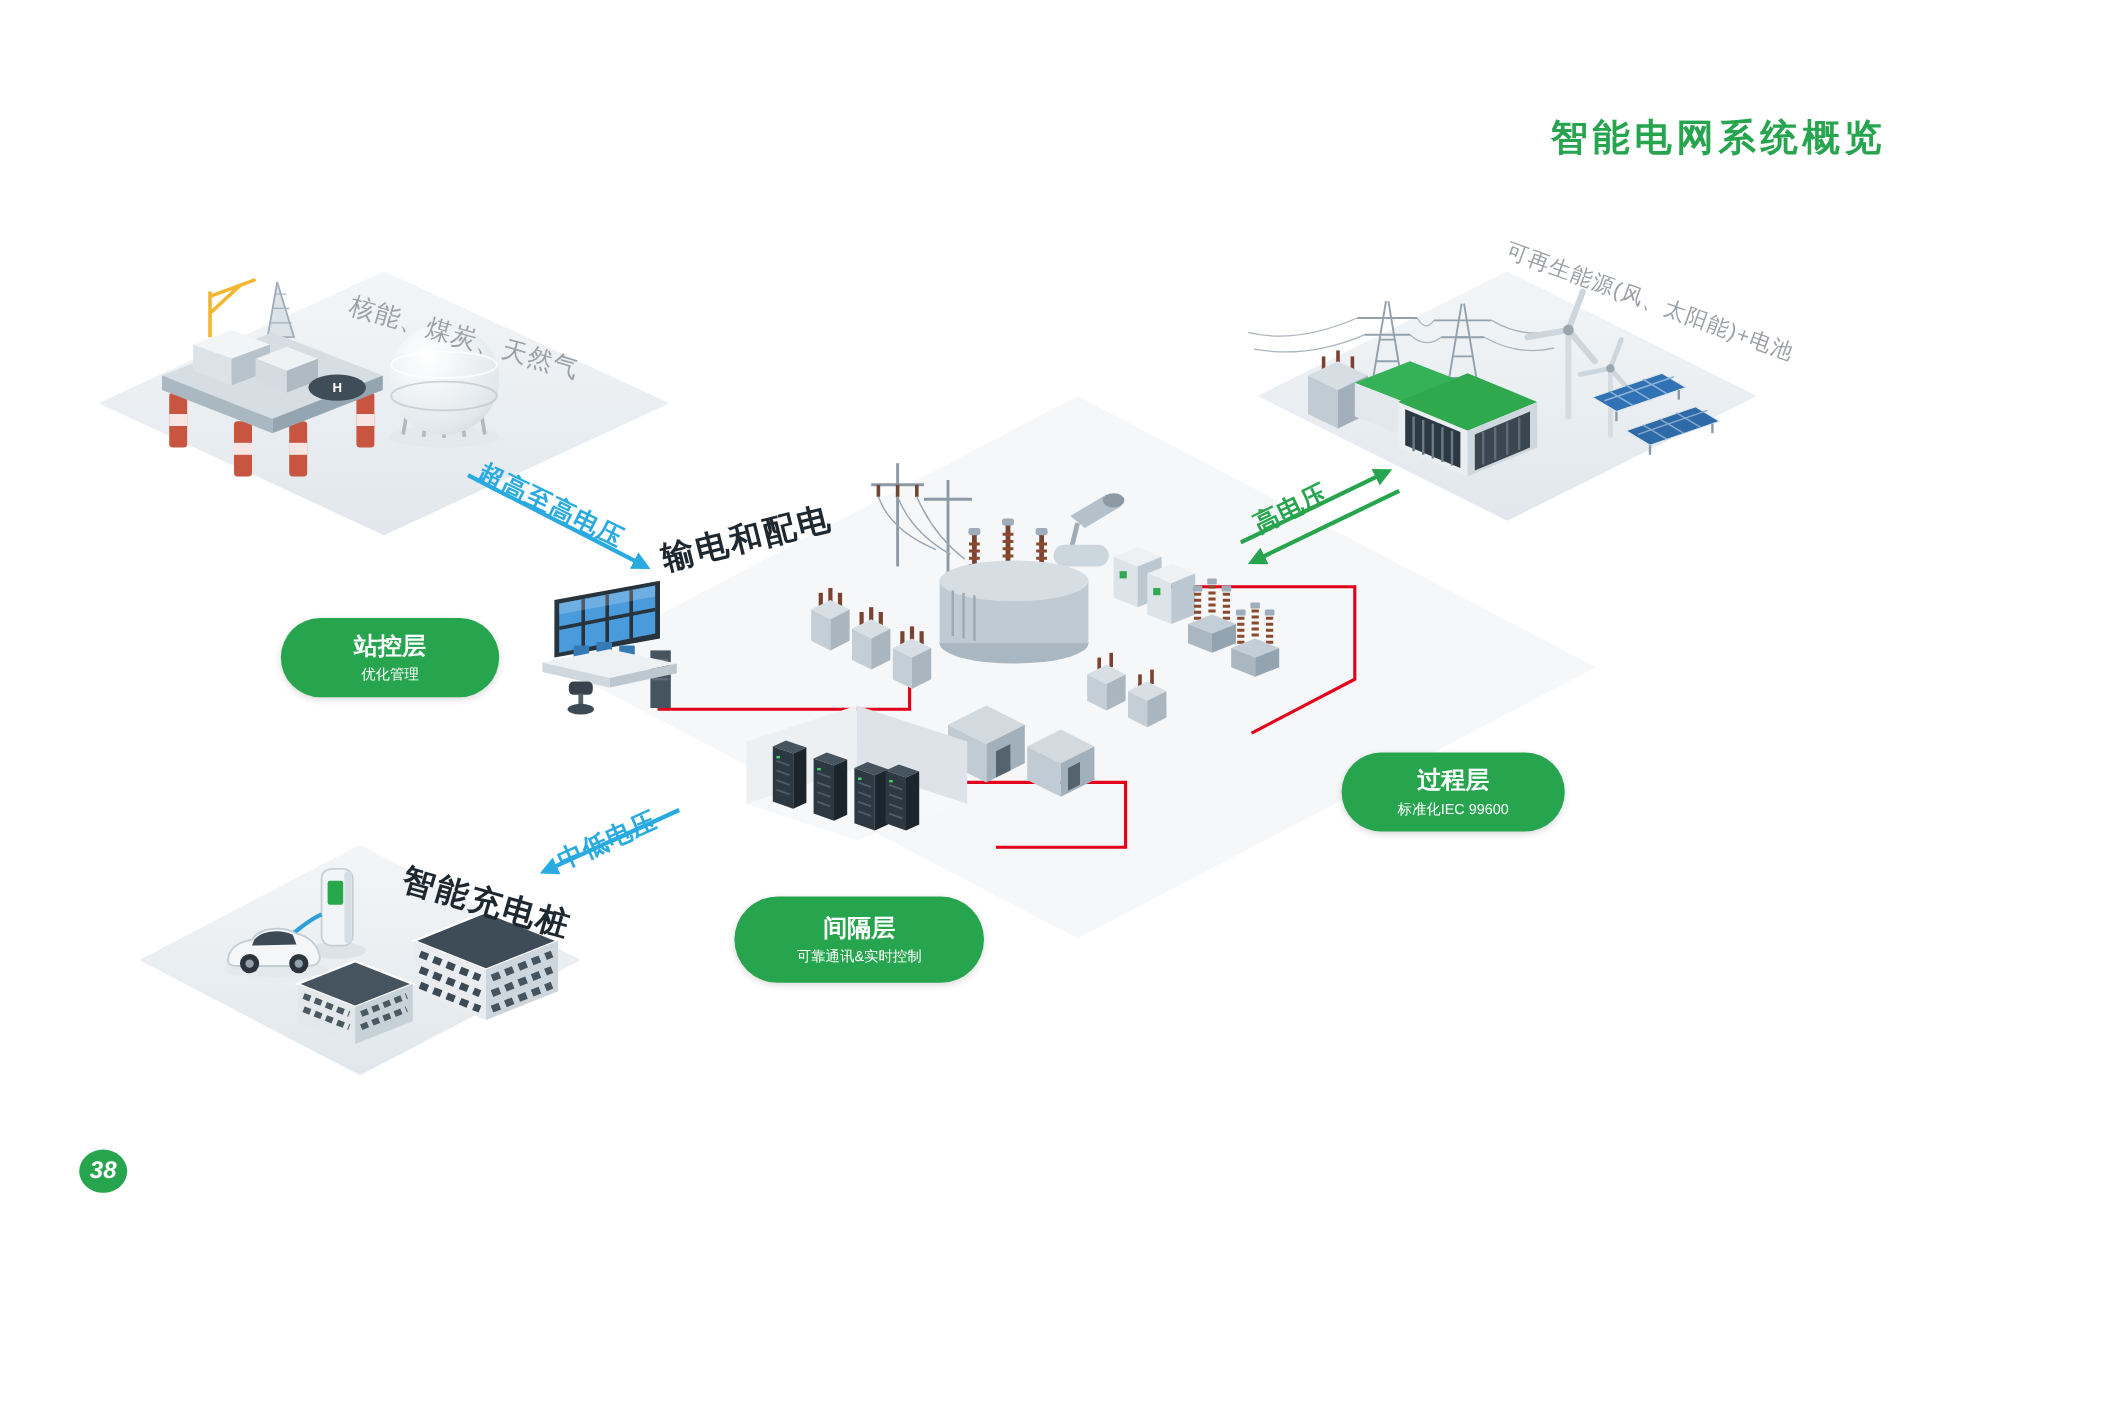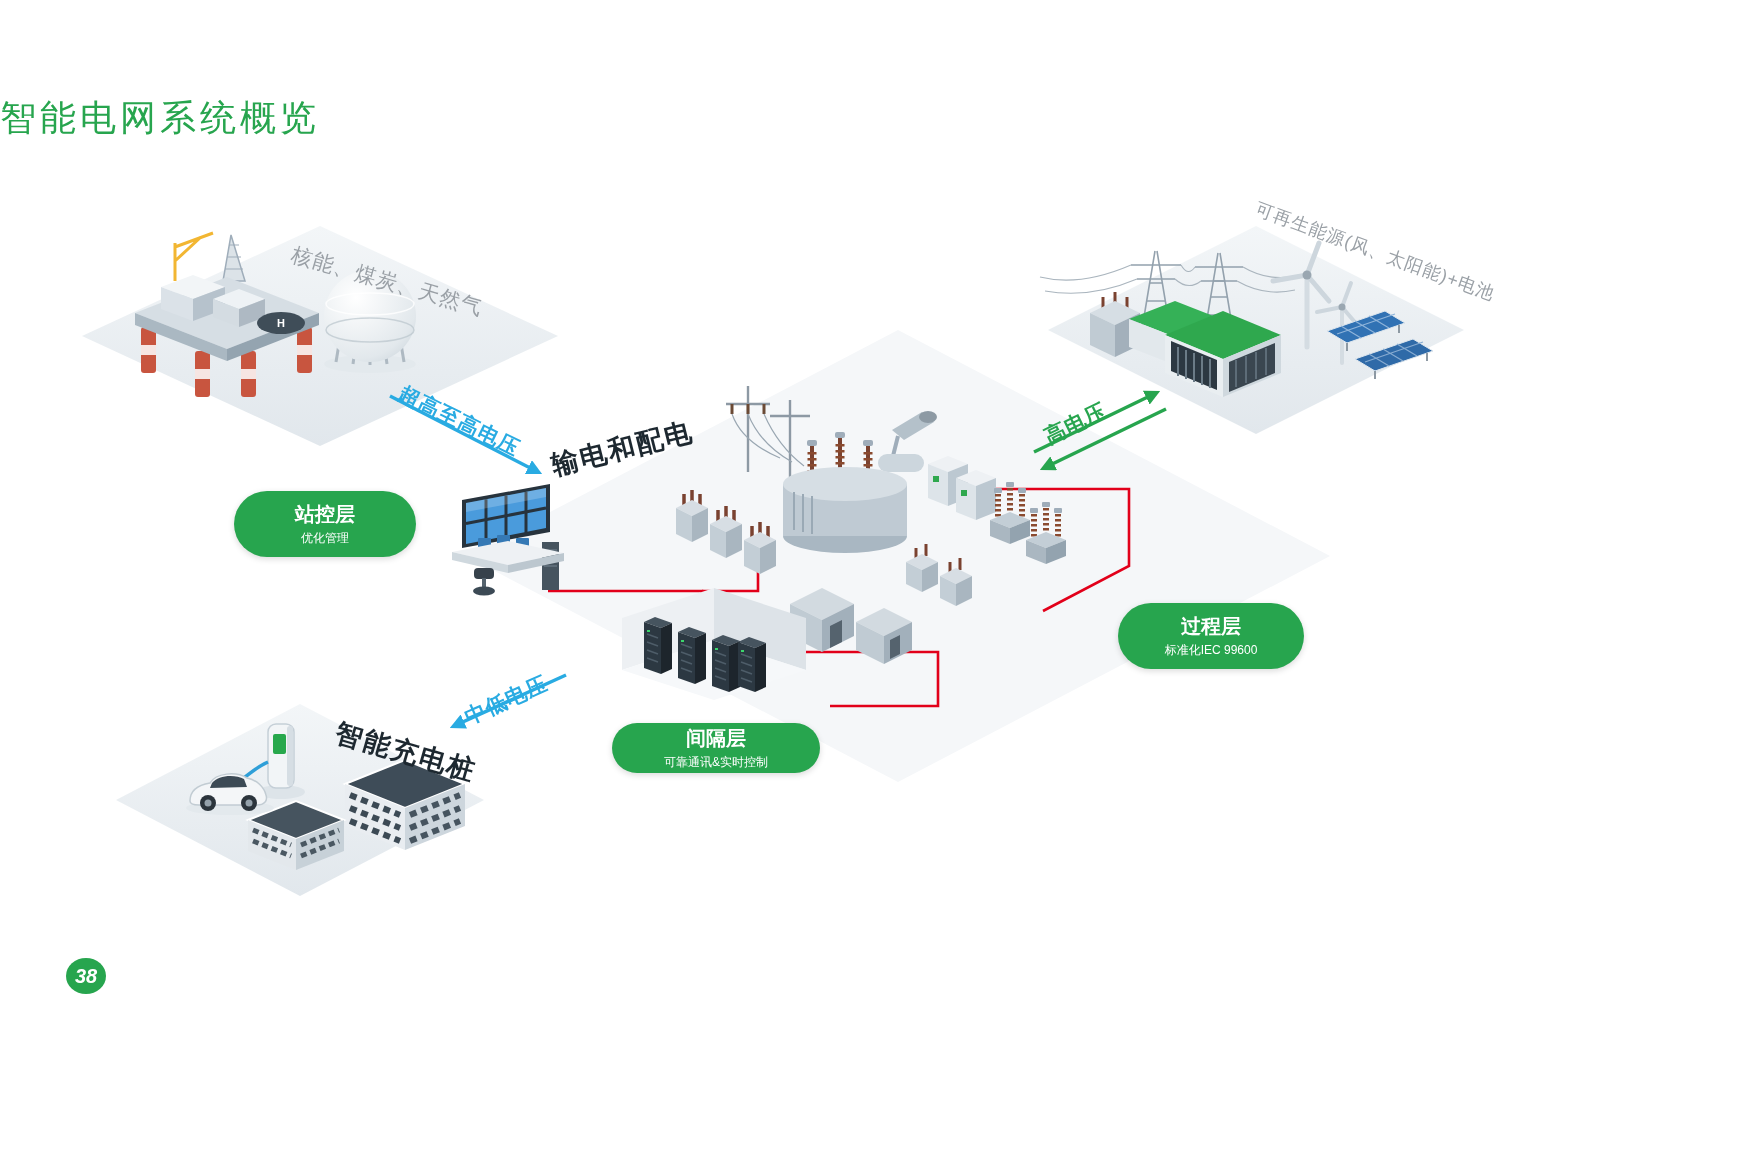--- a/index.html
+++ b/index.html
@@ -1,42 +1,42 @@
 <!DOCTYPE html>
 <html><head>
 <meta charset="utf-8">
 <style>
   * { margin:0; padding:0; box-sizing:border-box; }
   html,body { background:#ffffff; }
   .slide { position:relative; width:1764px; height:1172px; background:#ffffff; overflow:hidden;
            font-family:"Liberation Sans","DejaVu Sans",sans-serif; }
   .canvas { position:absolute; left:0; top:0; }
-  .slide-title { position:absolute; left:0; top:94px; width:1572px; text-align:left;
-                 font-size:36px; font-weight:400; color:var(--brand-green,#27a54e); letter-spacing:4px; }
+  .slide-title { position:absolute; left:0; top:94px; width:1572px; text-align:right;
+                 font-size:31px; font-weight:700; color:var(--brand-green,#27a54e); letter-spacing:4px; }
   .iso-label { position:absolute; transform-origin:0 50%; white-space:nowrap; }
   .muted { color:var(--muted-label-gray,#9aa0a6); font-size:21px; letter-spacing:1px; }
   .dark  { color:var(--dark-label,#1d2830); font-size:27px; font-weight:700; letter-spacing:2px; }
   .flow  { font-size:21px; font-weight:700; letter-spacing:1px; }
   .flow.blue  { color:var(--flow-blue,#29abe2); }
   .flow.green { color:var(--brand-green,#27a54e); }
   #lbl-fossil       { left:292px;  top:240px; transform:rotate(16deg); }
   #lbl-renewable    { left:1256px; top:196px; transform:rotate(20deg); font-size:18px; }
   #lbl-transmission { left:552px;  top:448px; transform:rotate(-14deg); }
   #lbl-ev           { left:336px;  top:714px; transform:rotate(16deg); }
   #lbl-ehv          { left:400px;  top:378px; transform:rotate(26deg); }
   #lbl-hv           { left:1046px; top:424px; transform:rotate(-26deg); }
   #lbl-mlv          { left:466px;  top:704px; transform:rotate(-24deg); }
   .badge { position:absolute; background:var(--brand-green,#27a54e); color:#fff; border-radius:36px;
            display:flex; flex-direction:column; align-items:center; justify-content:center;
-           text-align:center; gap:2px; box-shadow:0 2px 6px rgba(0,0,0,.15); }
+           text-align:center; gap:2px; box-shadow:0 2px 6px rgba(0,0,0,.15);margin-top:24px; }
   .badge .l1 { font-size:20px; font-weight:700; }
   .badge .l2 { font-size:12px; font-weight:400; }
   #badge-station { left:234px;  top:491px; width:182px; height:66px; }
   #badge-process { left:1118px; top:603px; width:186px; height:66px; }
-  #badge-bay     { left:612px;  top:723px; width:208px; height:50px; }
+  #badge-bay     { left:612px;  top:723px; width:208px; height:72px; }
   .page-num { position:absolute; left:66px; top:958px; width:40px; height:36px;
               background:var(--brand-green,#27a54e); border-radius:50%; color:#fff;
               font-style:italic; font-weight:700; font-size:20px;
               display:flex; align-items:center; justify-content:center; }
 </style>
 </head>
 <body style="--brand-green: #27a54e; --flow-blue: #29abe2; --network-red: #e2001a; --muted-label-gray: #9aa0a6; --dark-label: #1d2830;">
 
 <div class="slide">
 

